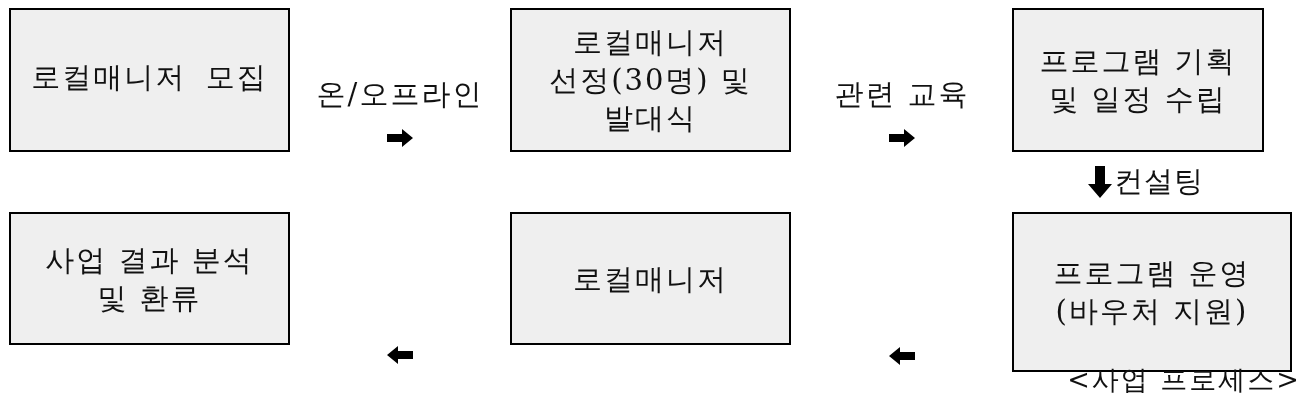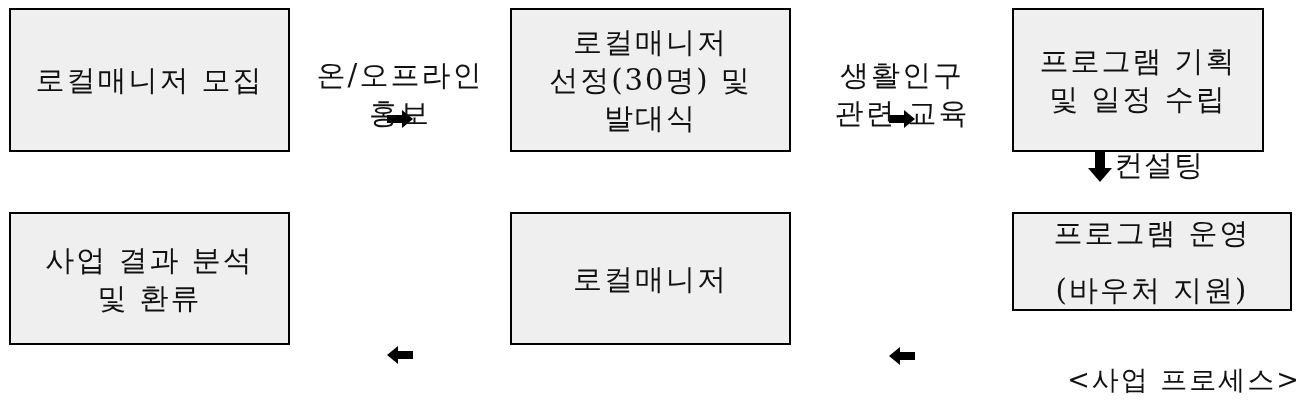--- a/index.html
+++ b/index.html
@@ -8,57 +8,55 @@
     .box { position: absolute; box-sizing: border-box; background: #efefef;
            border: 2px solid #000; display: flex; flex-direction: column;
            align-items: center; justify-content: center; text-align: center;
            font-size: 29px; line-height: 38px; letter-spacing: 2px; }
     .box span, .label span { display: block; white-space: pre; }
     .label { position: absolute; display: flex; flex-direction: column;
              align-items: center; justify-content: center; text-align: center;
              font-size: 29px; line-height: 38px; letter-spacing: 2px; }
     .arrow { display: block; width: 26px; height: 18px; margin: 0 auto 4px auto; }
     .arrow svg { display: block; width: 26px; height: 18px; }
-    .down-label { position: absolute; left: 1088px; top: 146px; height: 40px;
+    .down-label { position: absolute; left: 1088px; top: 162px; height: 40px;
                   display: flex; align-items: center; font-size: 29px; letter-spacing: 1px; }
     .down-arrow { width: 24px; height: 32px; margin-right: 2px; }
     .down-arrow svg { display: block; width: 24px; height: 32px; }
     .caption { position: absolute; left: 0; width: 1301px; top: 362px; text-align: right;
                font-size: 27px; letter-spacing: 2px; }
   </style>
 </head>
 <body>
 
-<div class="box" style="left:9px; top:8px; width:281px; height:144px;">
+<div class="box" style="left:9px; top:8px; width:281px; height:144px;font-family:Liberation Mono, monospace;">
   <span>로컬매니저 모집</span>
 </div>
 
 <div class="label" style="left:300px; top:24px; width:200px; height:118px;">
   <span class="arrow">
     <svg viewBox="0 0 26 18">
         <path d="M0 5 H15 V0 L26 9 L15 18 V13 H0 Z" fill="#000"></path>
       </svg>
   </span>
   <span>온/오프라인</span>
-  <span>홍보</span>
 </div>
 
 <div class="box" style="left:510px; top:8px; width:281px; height:144px;">
   <span>로컬매니저</span>
   <span>선정(30명) 및</span>
   <span>발대식</span>
 </div>
 
 <div class="label" style="left:800px; top:24px; width:204px; height:118px;">
   <span class="arrow">
     <svg viewBox="0 0 26 18">
         <path d="M0 5 H15 V0 L26 9 L15 18 V13 H0 Z" fill="#000"></path>
       </svg>
   </span>
-  <span>생활인구</span>
   <span>관련 교육</span>
 </div>
 
 <div class="box" style="left:1012px; top:8px; width:252px; height:144px;align-items:center;">
   <span>프로그램 기획</span>
   <span>및 일정 수립</span>
 </div>
 
 <div class="down-label">
   <span class="down-arrow">
@@ -87,18 +85,18 @@
 </div>
 
 <div class="label" style="left:800px; top:232px; width:204px; height:100px;">
   <span class="arrow">
     <svg viewBox="0 0 26 18">
         <path d="M26 5 H11 V0 L0 9 L11 18 V13 H26 Z" fill="#000"></path>
       </svg>
   </span>
 </div>
 
-<div class="box" style="left:1012px; top:212px; width:280px; height:99px;justify-content:space-between;">
+<div class="box" style="left:1012px; top:212px; width:280px; height:160px;">
   <span>프로그램 운영</span>
   <span>(바우처 지원)</span>
 </div>
 
 <div class="caption">&lt;사업 프로세스&gt;</div>
 
 </body></html>

